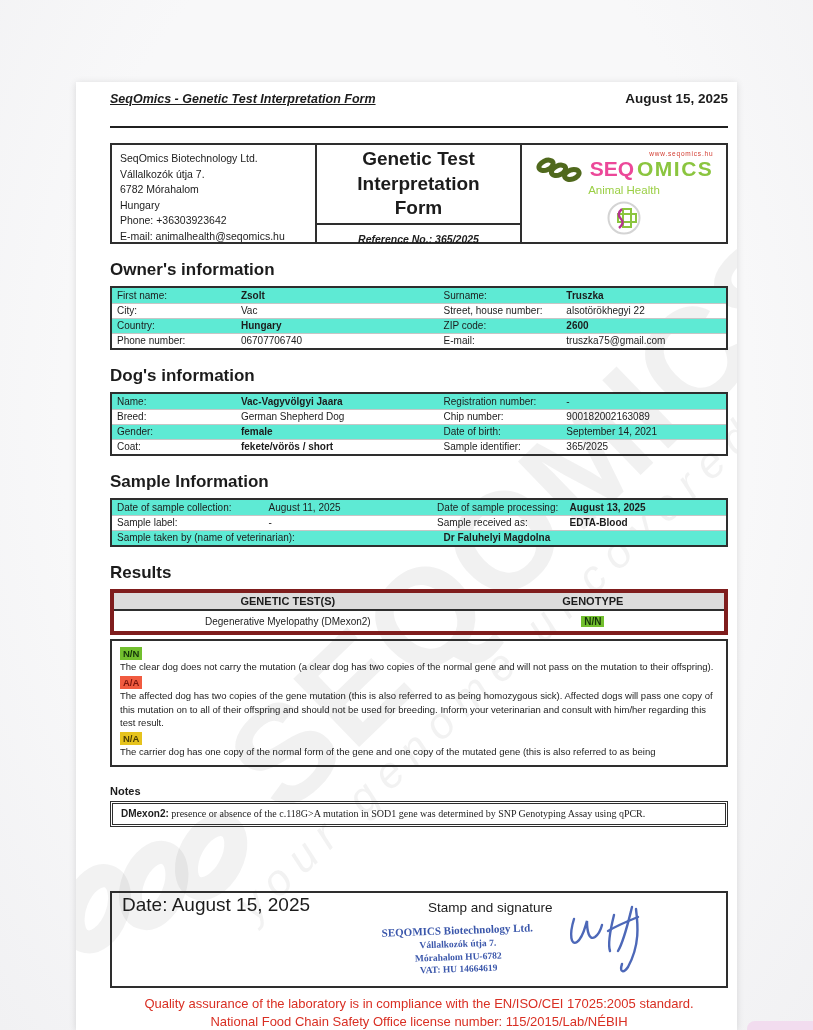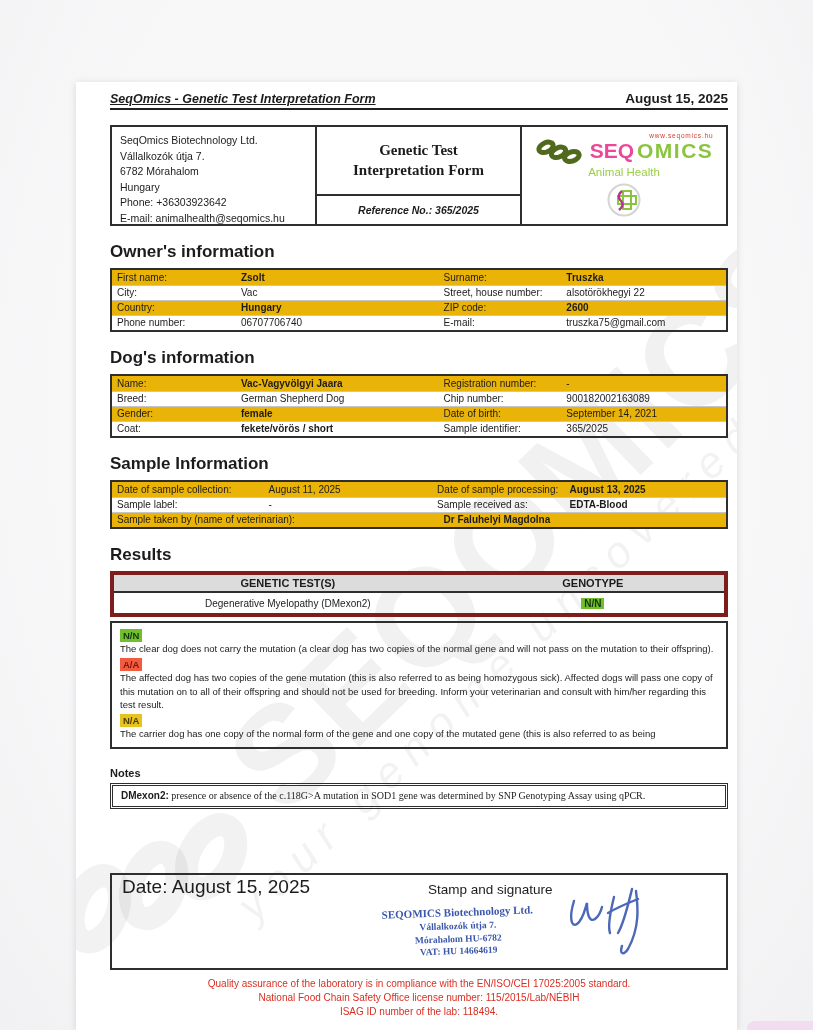--- a/index.html
+++ b/index.html
@@ -18,49 +18,49 @@
   
   .watermark { position:absolute; inset:0; overflow:hidden; pointer-events:none; z-index:0; }
   .wm { position:absolute; left:-55px; top:815px; transform:rotate(-44deg); transform-origin:0 0; white-space:nowrap; }
   .wm-brand { display:flex; align-items:center; gap:14px; font-size:138px; font-weight:bold;
               color:rgba(70,70,70,0.075); letter-spacing:2px; }
   .wm-slogan { font-size:44px; font-style:italic; color:rgba(70,70,70,0.07);
                letter-spacing:11px; margin:-18px 0 0 150px; }
 
   
   .doc-header { display:flex; justify-content:space-between; align-items:flex-end;
-                border-bottom:2px solid #202020; padding-bottom:2px; }
+                border-bottom:2px solid #202020; padding-bottom:20px; }
   .doc-title { font-style:italic; font-weight:bold; font-size:12.5px; text-decoration:underline; }
   .doc-date  { font-weight:bold; font-size:13.5px; }
 
   
   .info-table { display:flex; border:2px solid #2e2e2e; margin-top:15px; height:101px; }
   .cell-company { width:205px; padding:6px 8px; font-size:10.5px; line-height:1.48;
                   border-right:2px solid #2e2e2e; }
   .cell-title { width:205px; border-right:2px solid #2e2e2e; display:flex; flex-direction:column; }
   .cell-title .main { flex:1; display:flex; align-items:center; justify-content:center;
-                      text-align:center; font-size:15px; font-weight:bold; line-height:1.3; padding:2px 18px;font-family:Liberation Serif, serif; }
+                      text-align:center; font-size:19px; font-weight:bold; line-height:1.3; padding:2px 18px; }
   .cell-title .ref { border-top:2px solid #2e2e2e; text-align:center; font-size:10.5px;
                      font-weight:bold; font-style:italic; padding:8px 0; }
   .cell-logo { flex:1; display:flex; flex-direction:column; align-items:center; justify-content:center; }
   .logo-row { display:flex; align-items:center; gap:3px; position:relative; padding-top:5px; }
   .logo-site { position:absolute; top:-2px; right:0; font-size:6.5px; color:#d23a2e; letter-spacing:0.8px; }
   .logo-seq   { font-size:21px; font-weight:800; color:#ec4899; }
   .logo-omics { font-size:21px; font-weight:800; color:#8bc53f; letter-spacing:1.5px; }
   .logo-tagline { color:#9bcf45; font-size:11.5px; margin-top:2px; }
   .logo-emblem { margin-top:4px; }
 
   
   .h2 { font-size:17px; font-weight:bold; margin-top:16px; }
 
   
   .data-table { border:2px solid #2e2e2e; margin-top:6px; }
   .dt-row { display:flex; font-size:10px; height:15px; line-height:14px; align-items:center; }
   .dt-row + .dt-row { border-top:1px solid #c6c6c6; }
-  .dt-row.shaded { background:#eab308; }
+  .dt-row.shaded { background:#5eead4; }
   .c-l1 { width:21%; padding-left:5px; }
   .c-v1 { width:33%; }
   .c-l2 { width:20%; }
   .c-v2 { width:26%; }
   .c-lwide { width:54%; padding-left:5px; }
   .c-vwide { width:46%; }
   .b { font-weight:bold; }
 
   
   .results-table { border:4px solid #7f1d1d; margin-top:6px; }
@@ -90,21 +90,21 @@
   .sig-date { position:absolute; left:10px; top:1px; font-size:19px; }
   .sig-stamp-heading { position:absolute; left:316px; top:7px; font-size:13.5px; }
   .stamp { position:absolute; left:226px; top:30px; width:240px; text-align:center;
            color:#3b57ab; font-family:"Liberation Serif", serif; font-weight:bold;
            transform:rotate(-2deg); line-height:1.35; }
   .stamp .s1 { font-size:11px; } .stamp .s2 { font-size:9.5px; }
   .sig-mark { position:absolute; left:452px; top:6px; }
 
   
   .footer { margin-top:7px; text-align:center; }
-  .f-red   { color:#d92f23; font-size:10px; line-height:1.4; }
+  .f-red   { color:#d92f23; font-size:13px; line-height:1.4; }
 
   .corner-pink { position:absolute; right:0; bottom:0; width:66px; height:9px;
                  background:#f2dcef; border-radius:8px 0 0 0; z-index:2; }
 </style>
 </head>
 <body>
 
 <div class="page">
 
   <div class="watermark">

